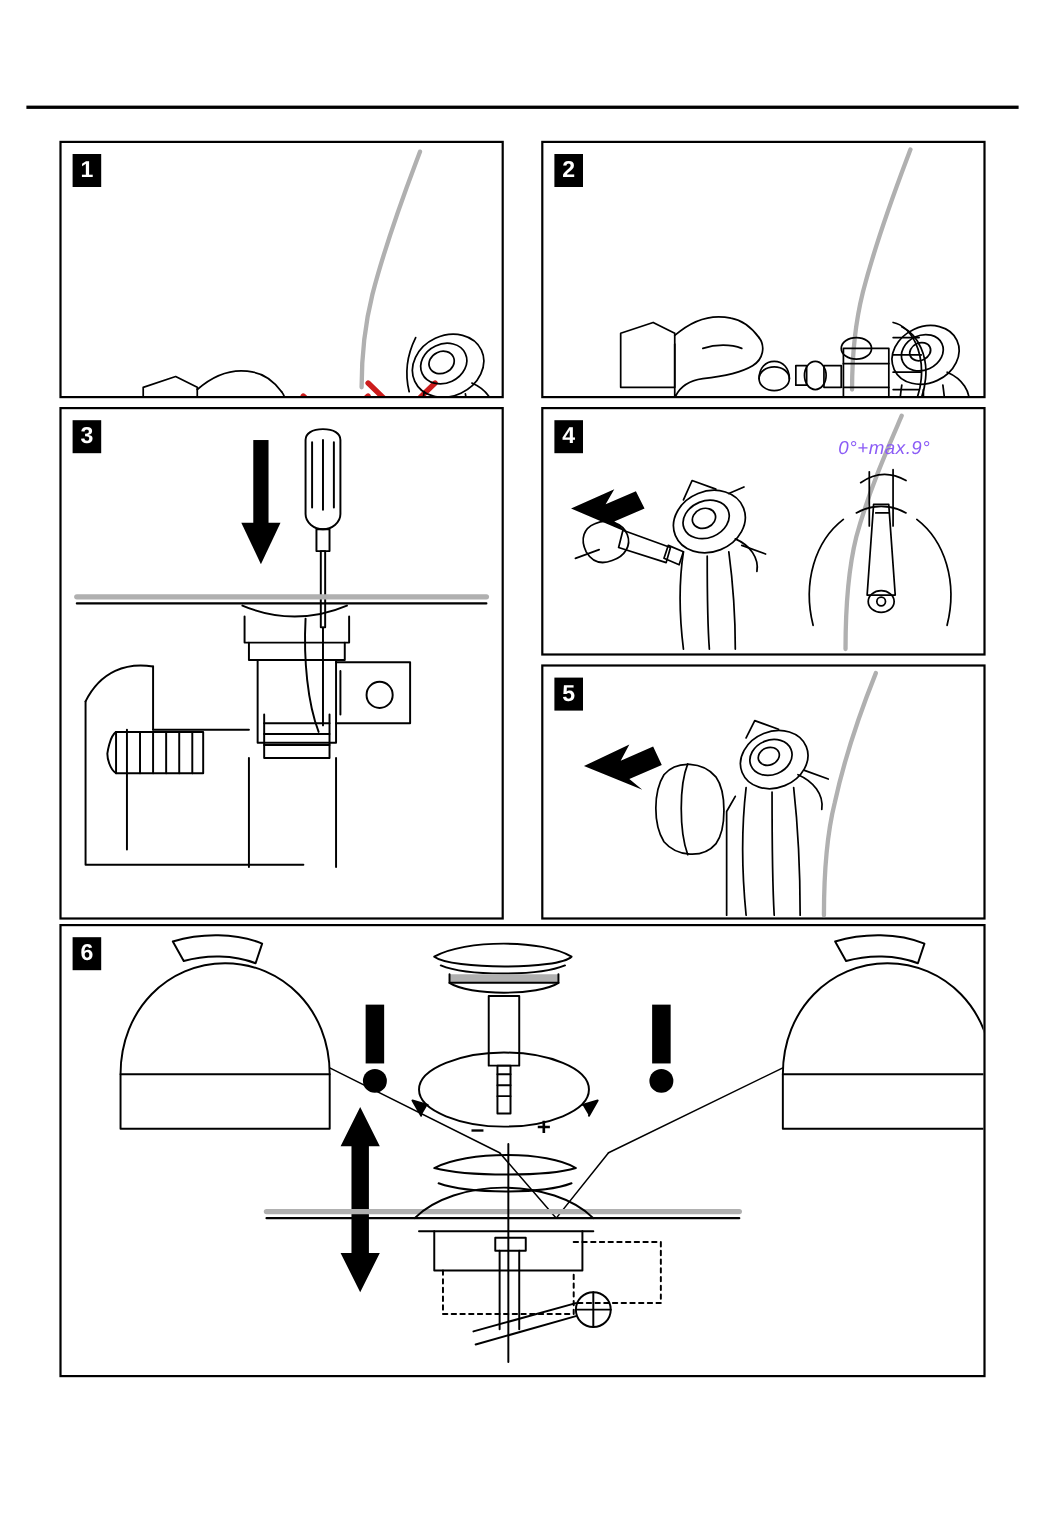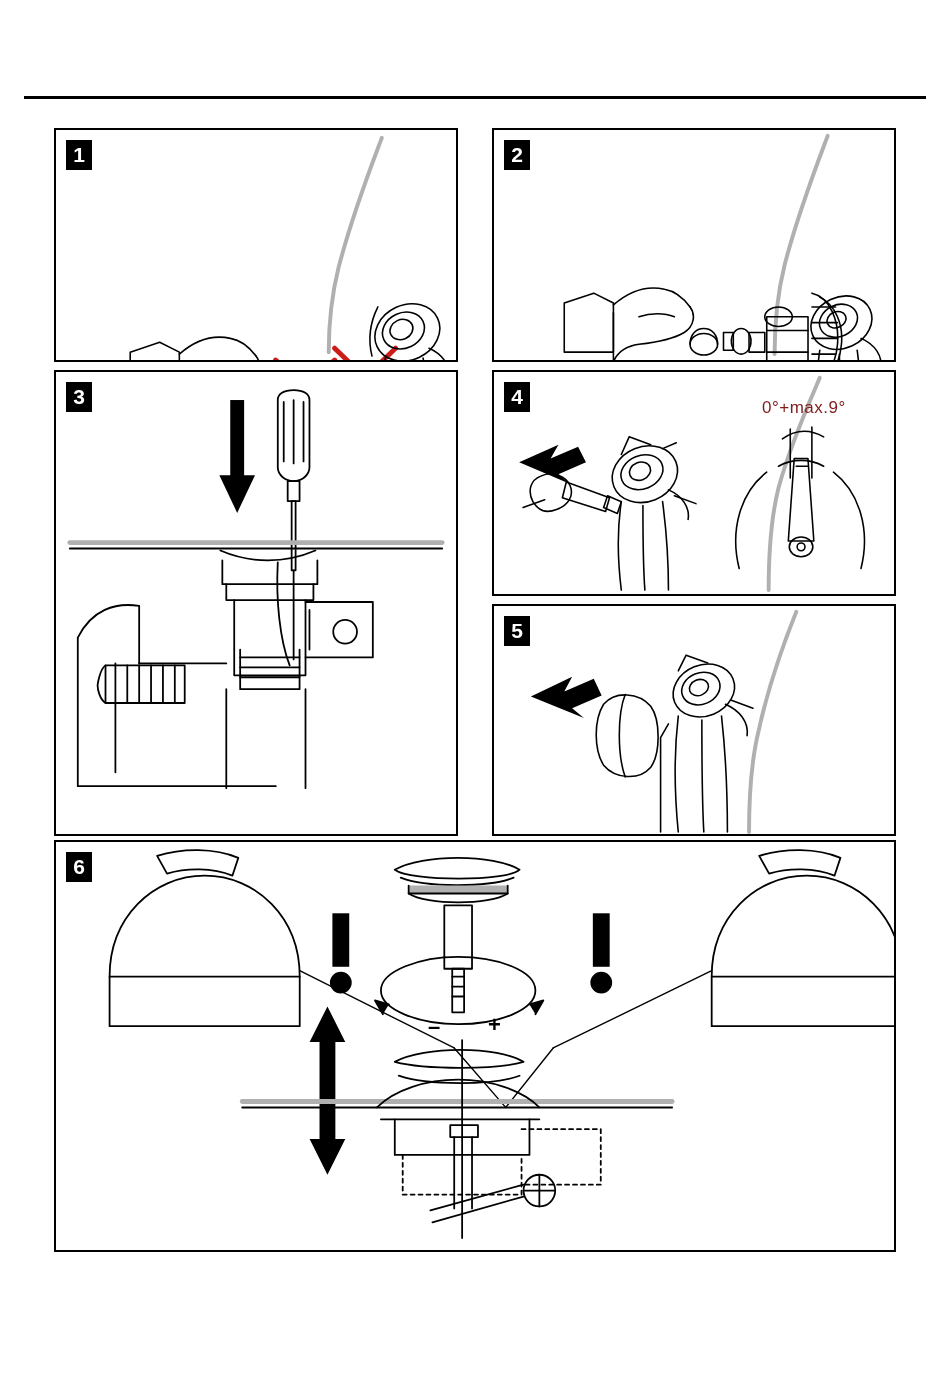--- a/index.html
+++ b/index.html
@@ -54,22 +54,23 @@
     left: 0; top: 0;
     width: 100%;
     height: 100%;
     pointer-events: none;
   }
   .angle-label {
     position: absolute;
     font-family: "Liberation Sans", sans-serif;
     font-size: 17px;
     letter-spacing: 0.5px;
-    color: #7f1d1d;
+    color: #8b5cf6;
     white-space: nowrap;
+    font-style: italic;
   }
   .sign {
     position: absolute;
     font-family: "Liberation Sans", sans-serif;
     font-size: 22px;
     font-weight: bold;
     color: #000;
   }
   
   #panel-1 { left: 54px;  top: 128px; width: 404px; height: 234px; }

